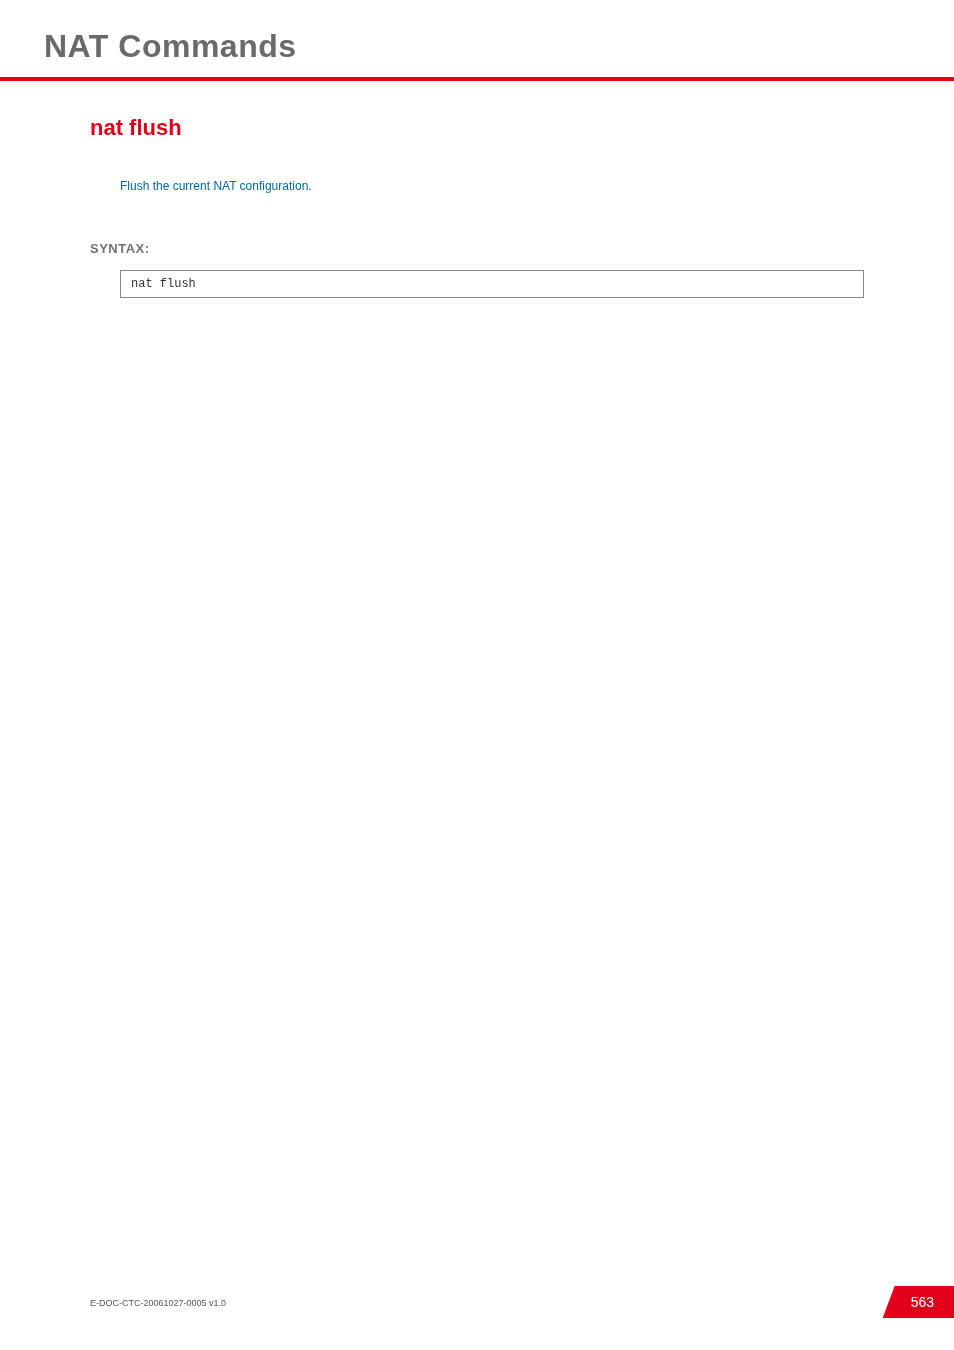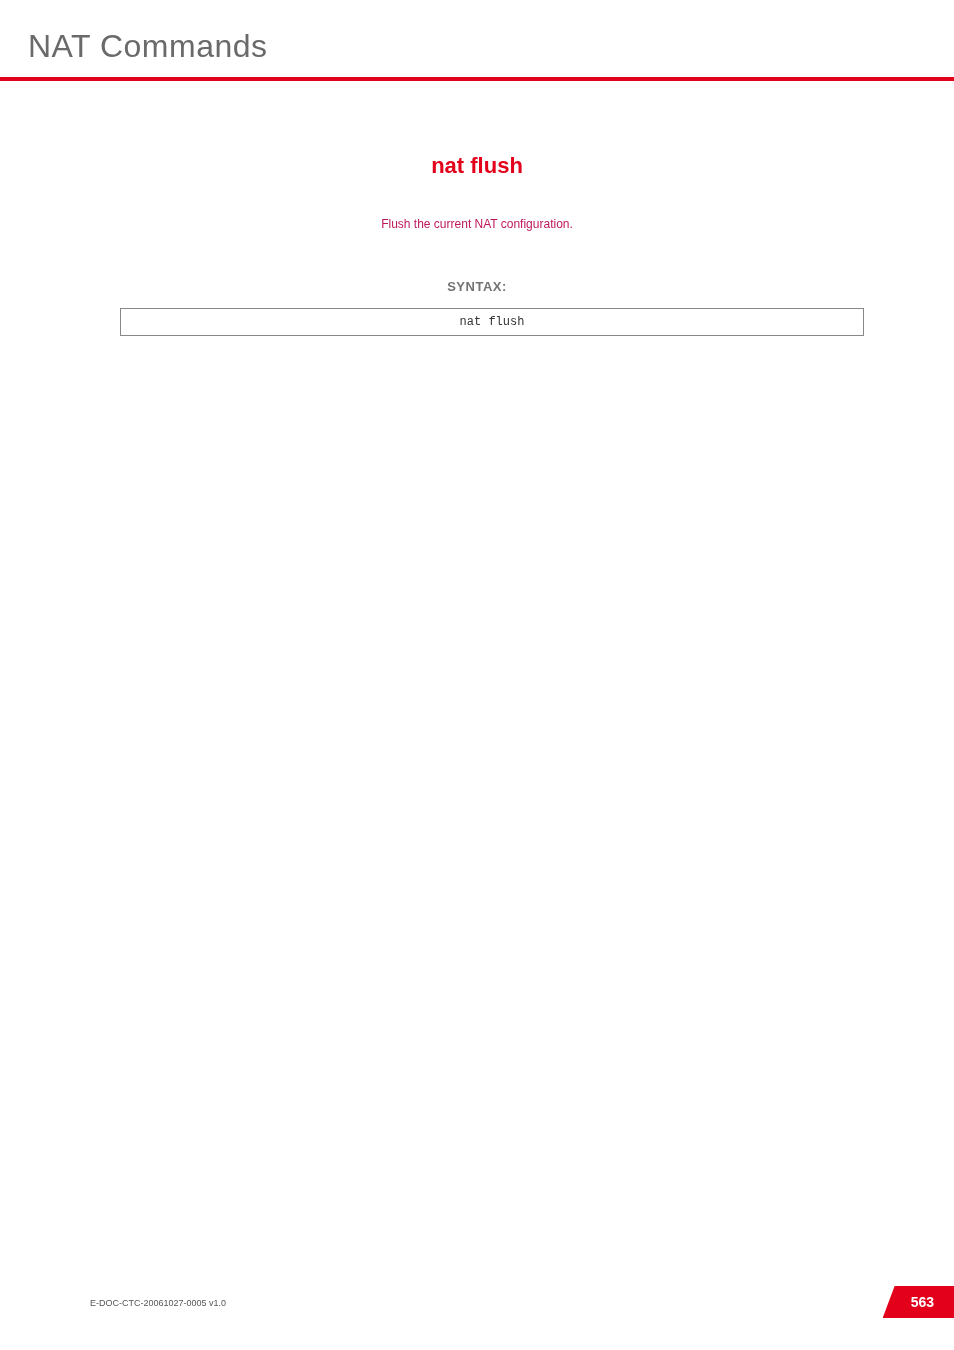--- a/index.html
+++ b/index.html
@@ -18,48 +18,48 @@
     
     .page-container {
       width: 100%;
       height: 100%;
       padding: 0;
       position: relative;
     }
     
     .chapter-title {
       font-size: 32px;
-      font-weight: 400;
+      font-weight: 700;
       color: #6a6a6a;
-      padding: 28px 0 12px 28px;
+      padding: 28px 0 12px 44px;
       letter-spacing: 0.5px;
     }
     
     .red-divider {
       height: 4px;
       background: #e3001b;
       margin: 0 0 0 0;
       width: 100%;
     }
     
     .content-area {
-      padding: 72px 90px 0 90px;
-      text-align: center;
+      padding: 34px 90px 0 90px;
     }
     
     .section-title {
       font-size: 22px;
       font-weight: bold;
       color: #e3001b;
       margin-bottom: 38px;
     }
     
     .description {
       font-size: 12px;
-      color: #be185d;
+      color: #0369a1;
+      margin-left: 30px;
       margin-bottom: 48px;
     }
     
     .syntax-label {
       font-size: 13px;
       font-weight: bold;
       color: #737373;
       margin-bottom: 14px;
       letter-spacing: 0.5px;
     }
@@ -86,21 +86,21 @@
       color: #555555;
     }
     
     .page-number-tab {
       position: absolute;
       bottom: 32px;
       right: 0;
       background: #e3001b;
       color: #ffffff;
       font-size: 14px;
-      font-weight: bold;
+      font-weight: normal;
       padding: 8px 20px 8px 28px;
       clip-path: polygon(12px 0, 100% 0, 100% 100%, 0 100%);
     }
   </style>
 </head>
 <body>
 
 <div class="page-container">
 
   <h1 class="chapter-title">NAT Commands</h1>

